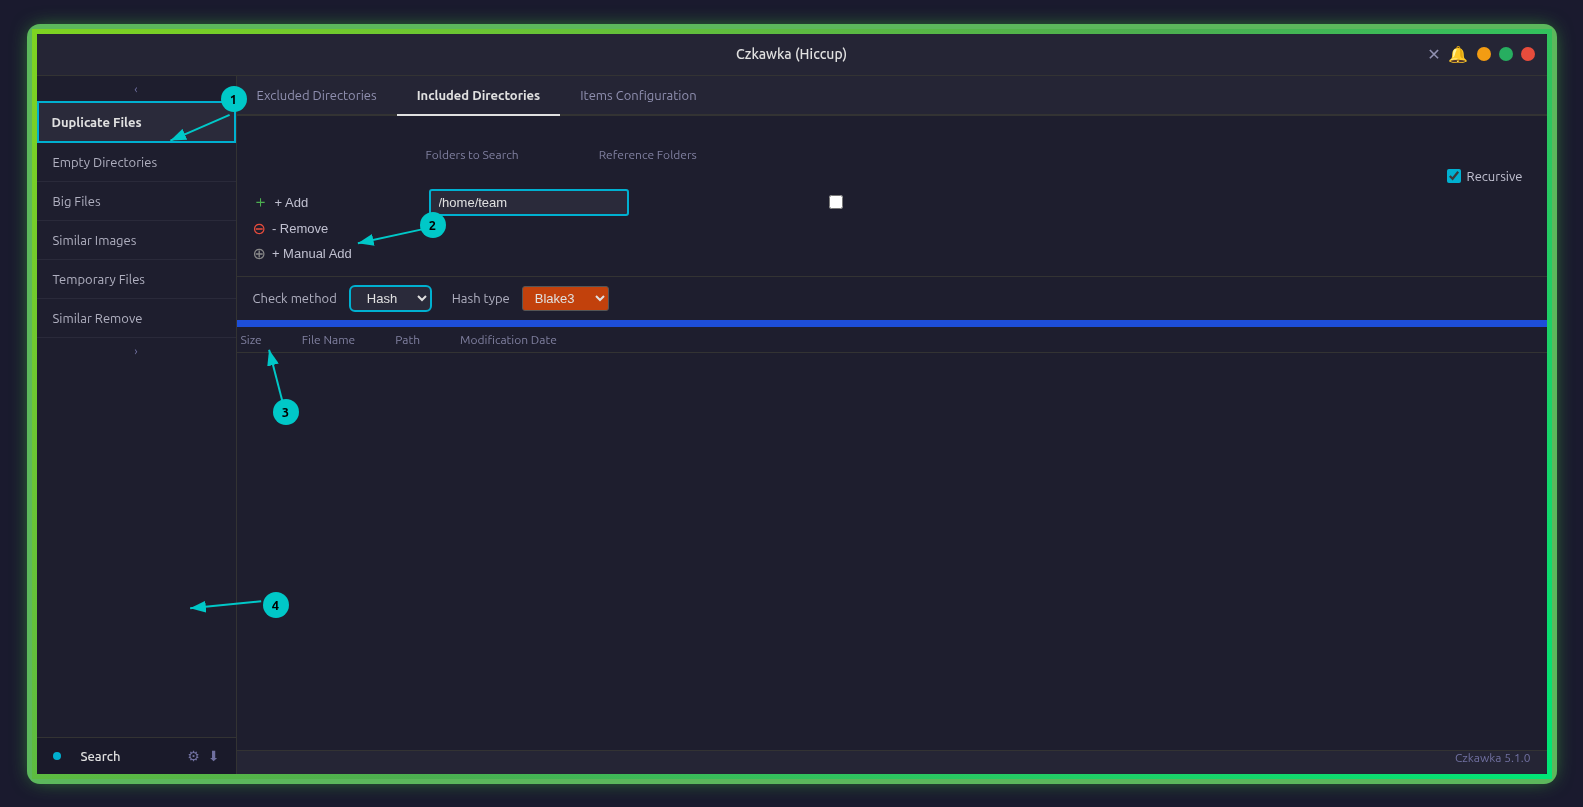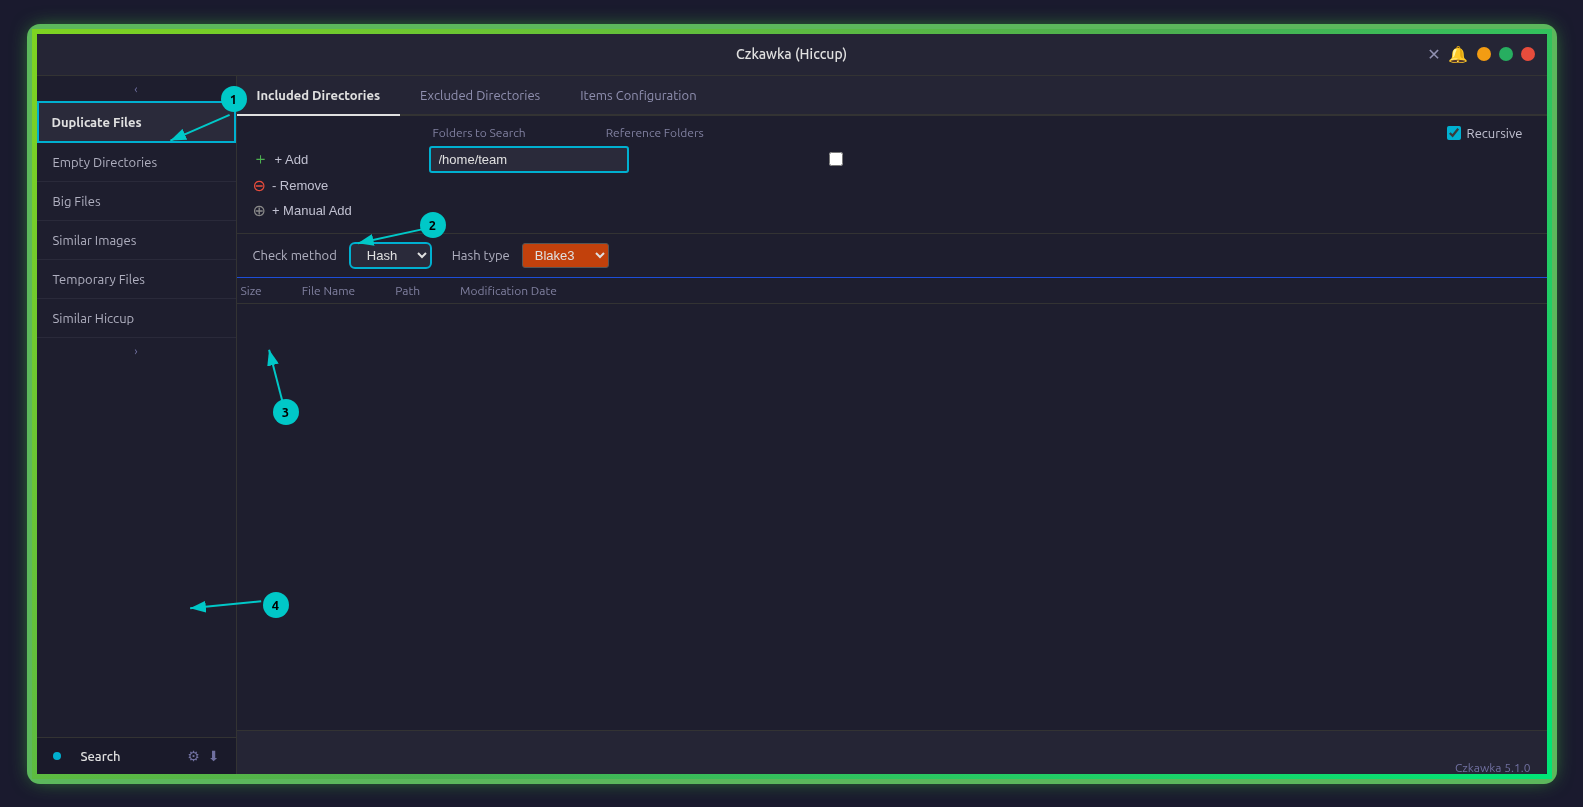--- a/index.html
+++ b/index.html
@@ -183,37 +183,38 @@
       width: 200px;
       outline: none;
       border-radius: 3px;
     }
     .recursive-section {
       display: flex;
       align-items: center;
       gap: 6px;
       margin-left: auto;
       padding-right: 8px;
+      margin-top: 43px;
     }
     .recursive-check {
       width: 14px;
       height: 14px;
       accent-color: #00b0d0;
     }
     .recursive-label {
       color: #c0c0d0;
       font-size: 13px;
     }
     
     .check-method-bar {
       display: flex;
       align-items: center;
       gap: 12px;
       padding: 8px 16px;
-      border-bottom: 1px solid #1d4ed8;
+      border-bottom: 7px solid #1d4ed8;
       flex-shrink: 0;
     }
     .check-method-label {
       color: #b0b0c0;
       font-size: 13px;
     }
     .check-method-select {
       background: #2a2a3a;
       border: 2px solid #00b0d0;
       color: #e0e0e0;
@@ -249,25 +250,25 @@
       font-size: 12px;
     }
     
     .content-body {
       flex: 1;
       overflow-y: auto;
       background: #1e1e2e;
     }
     
     .status-bar {
-      height: 44px;
+      height: 24px;
       background: #252535;
       border-top: 1px solid #333;
       display: flex;
-      align-items: flex-end;
+      align-items: flex-start;
       justify-content: flex-end;
       padding: 0 16px;
       flex-shrink: 0;
     }
     .version-label {
       color: #7070a0;
       font-size: 12px;
     }
     
     .annotation-circle {
@@ -336,55 +337,55 @@
       <div class="sidebar-item">
         <span>Big Files</span>
       </div>
       <div class="sidebar-item">
         <span>Similar Images</span>
       </div>
       <div class="sidebar-item">
         <span>Temporary Files</span>
       </div>
       <div class="sidebar-item">
-        <span>Similar Hiccup</span>
+        <span>Similar Remove</span>
       </div>
       <div class="sidebar-collapse-btn">›</div>
 
       <div class="sidebar-spacer"></div>
 
       <div class="sidebar-bottom">
         <div class="search-dot"></div>
         <span class="search-label">Search</span>
         <div class="sidebar-bottom-icons">
           <span>⚙</span>
           <span>⬇</span>
         </div>
       </div>
     </div>
 
     <div class="right-panel">
 
       <div class="tabs">
+        <div class="tab">
+          <span>Excluded Directories</span>
+        </div>
         <div class="tab active">
           <span>Included Directories</span>
-        </div>
-        <div class="tab">
-          <span>Excluded Directories</span>
         </div>
         <div class="tab">
           <span>Items Configuration</span>
         </div>
       </div>
 
       <div class="folder-area">
         <div style="display:flex; margin-bottom:6px; align-items:center;">
           <div style="width:160px;"></div>
           <div style="display:flex; flex:1; gap:80px;">
-            <span class="table-col" style="color:#8080a0;font-size:12px;margin-left:20px;">Folders to Search</span>
+            <span class="table-col" style="color:#8080a0;font-size:12px;margin-left:13px;">Folders to Search</span>
             <span class="table-col" style="color:#8080a0;font-size:12px;">Reference Folders</span>
           </div>
           <div class="recursive-section">
             <input type="checkbox" class="recursive-check" checked="" style="">
             <span class="recursive-label">Recursive</span>
           </div>
         </div>
         <div style="display:flex; align-items:flex-start;">
           <div class="left-folder-actions">
             <button class="folder-btn">

